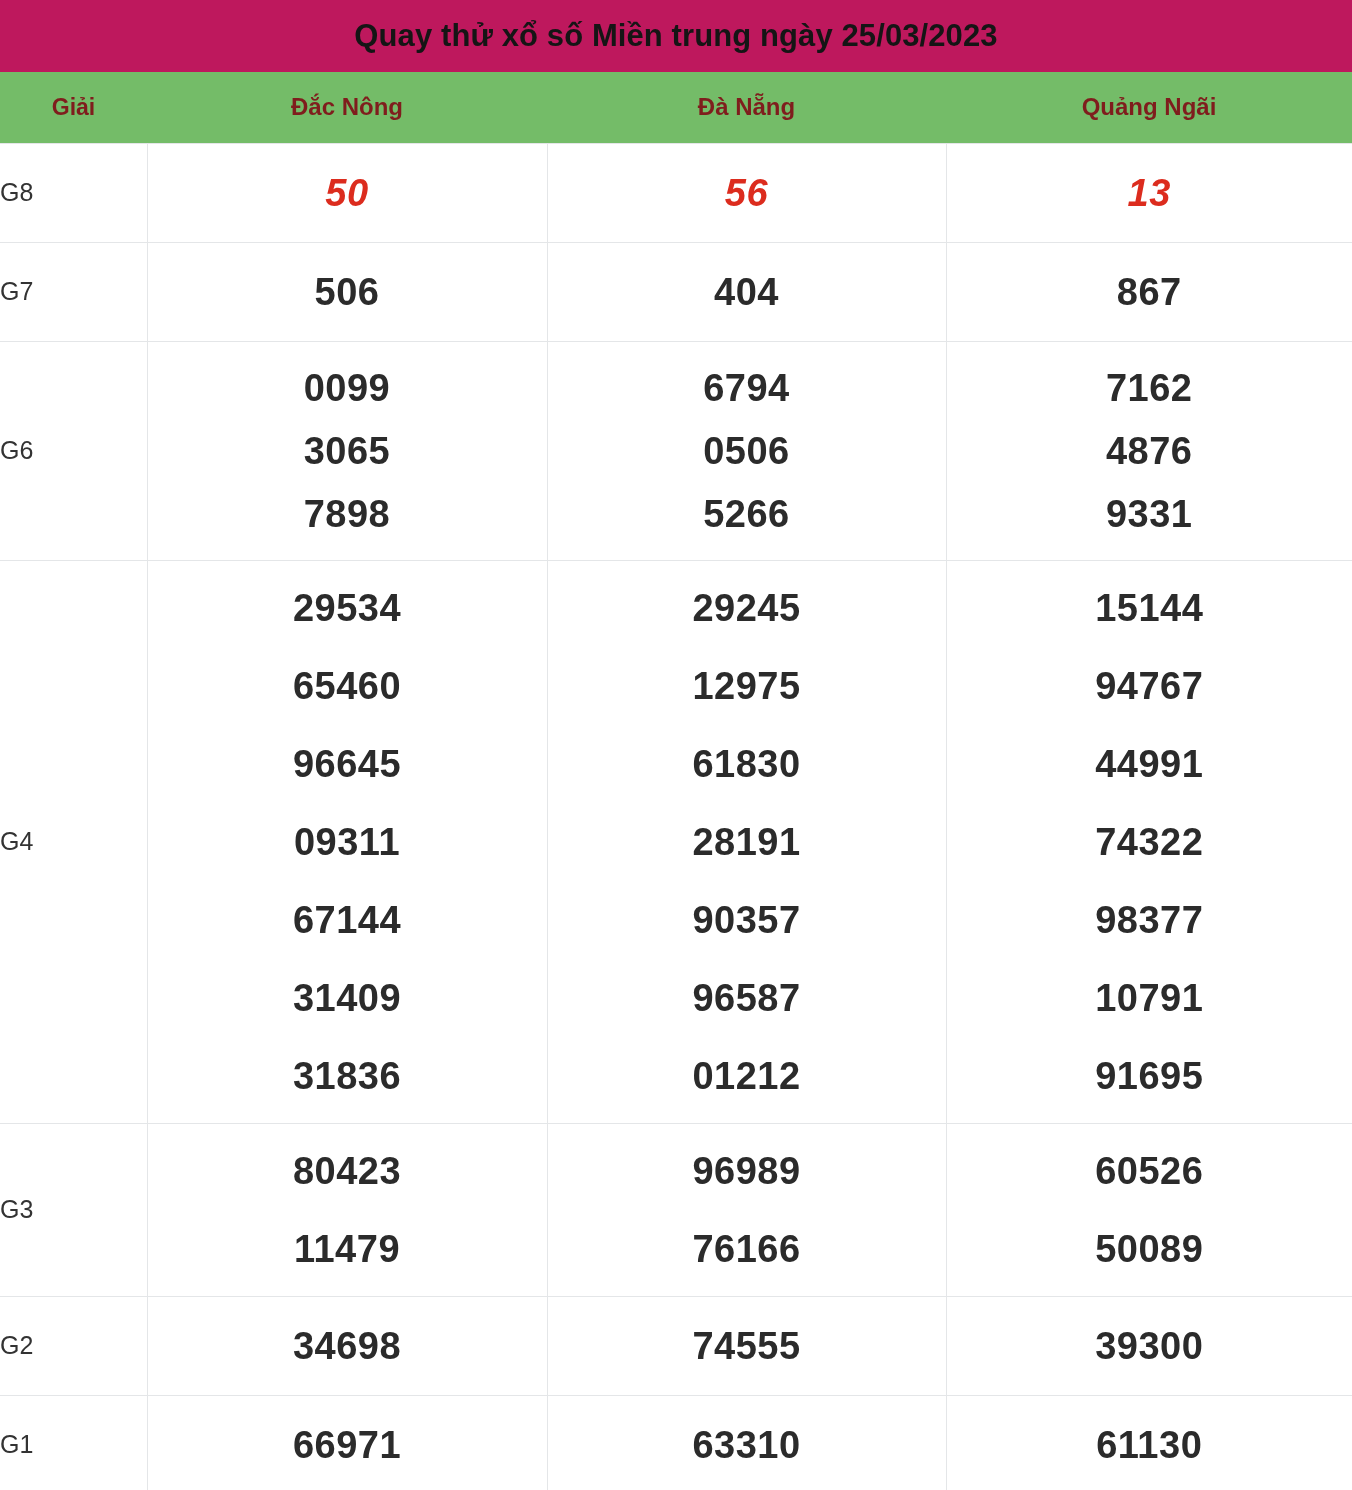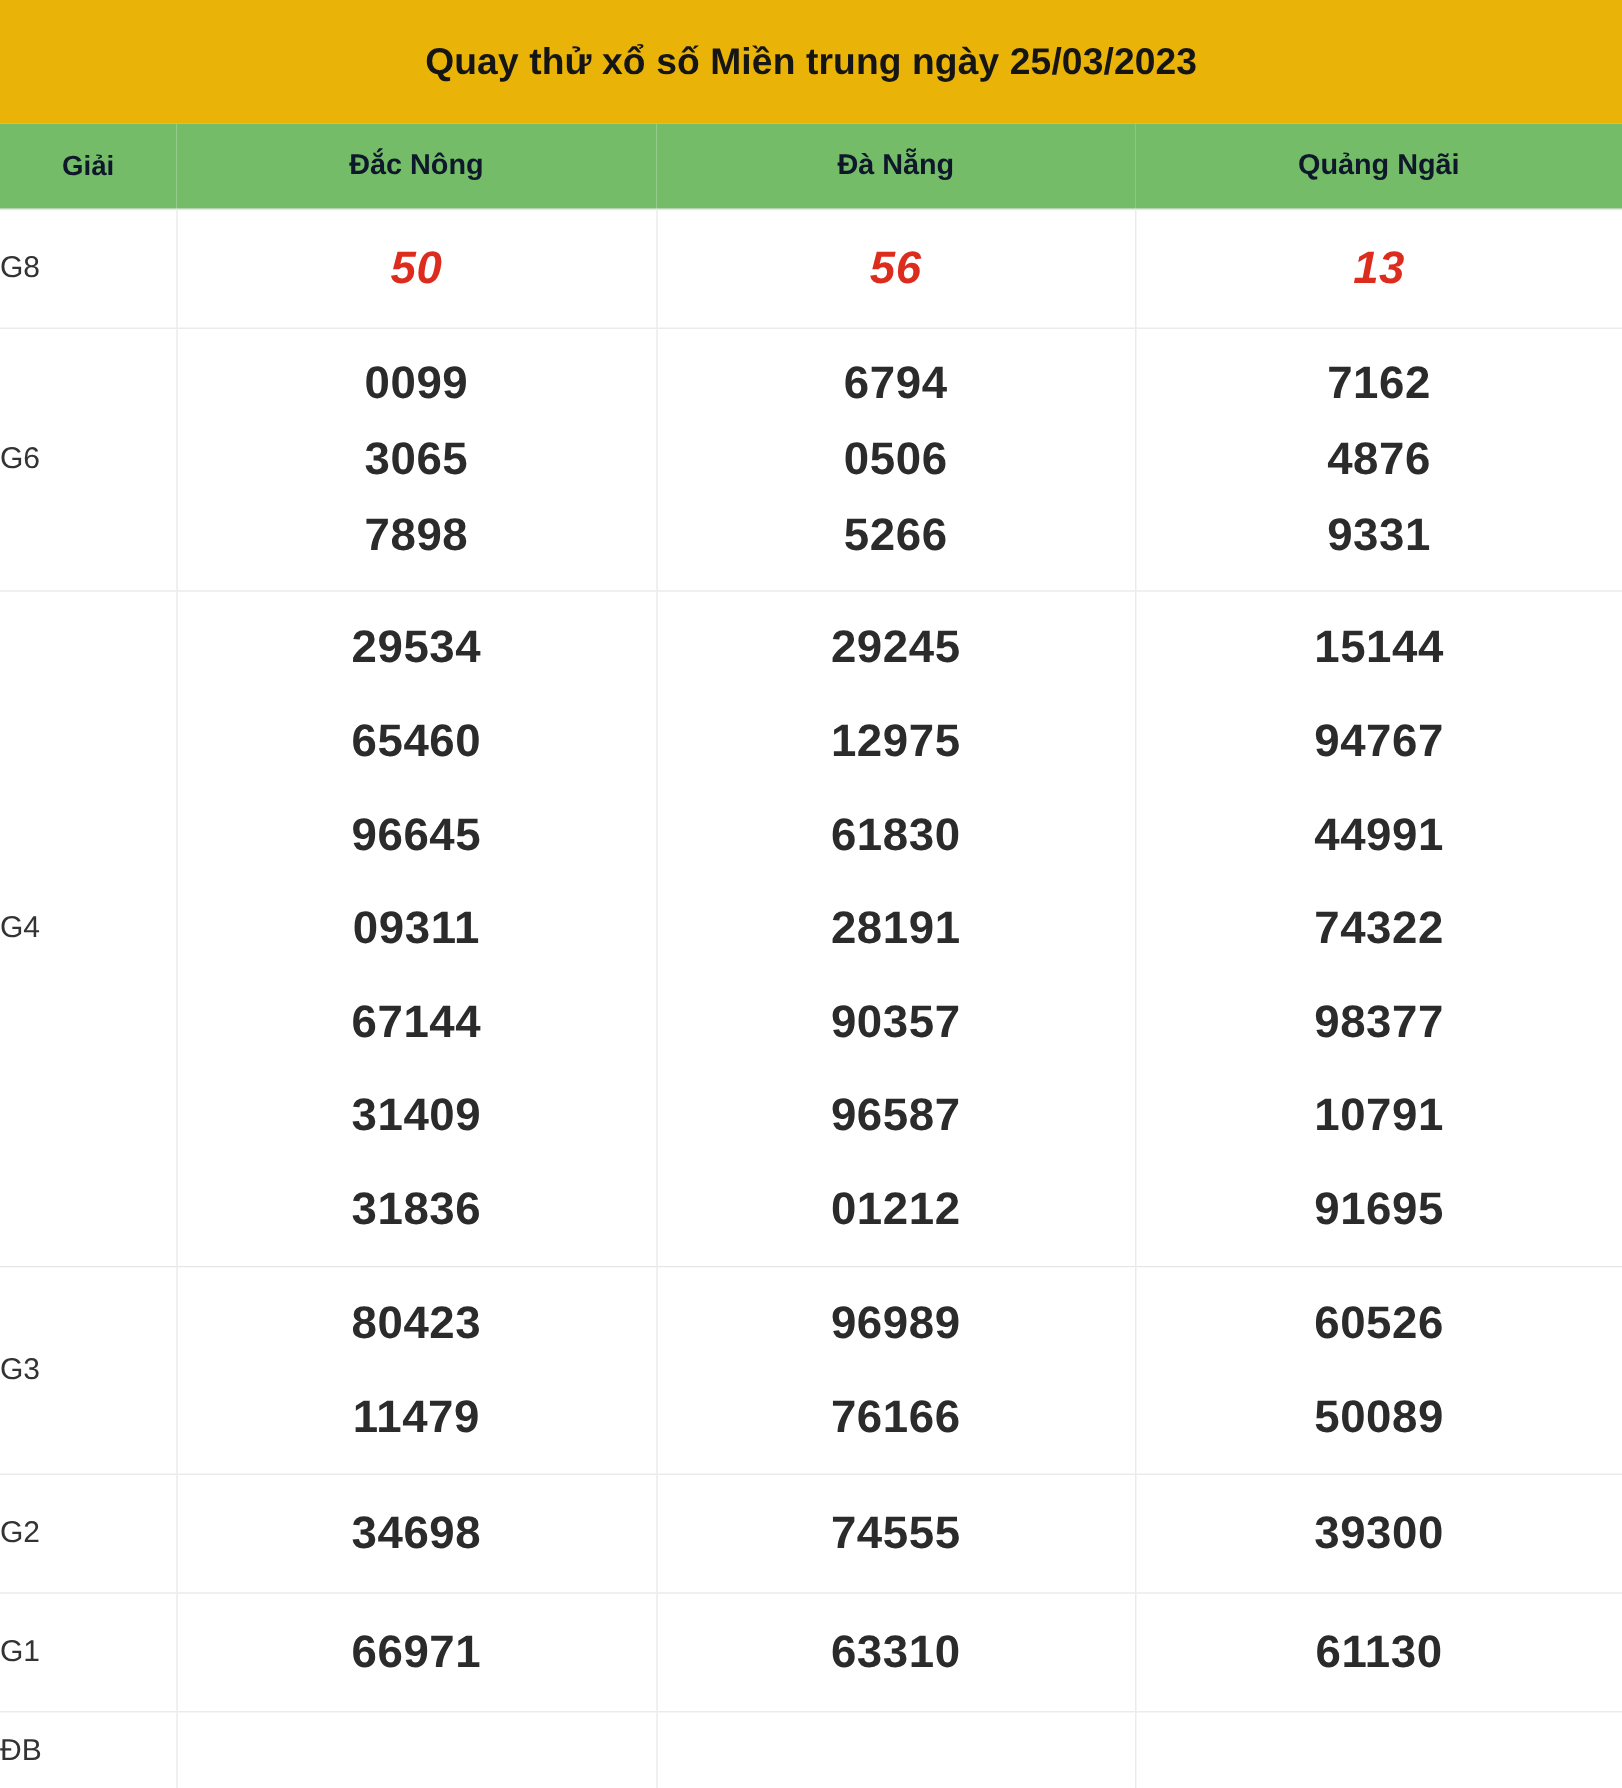--- a/index.html
+++ b/index.html
@@ -15,22 +15,22 @@
     color: #333333;
     overflow: hidden;
   }
 
   .lottery-wrap {
     width: 1352px;
   }
 
   
   .title-bar {
-    background: #eab308;
-    height: 103px;
+    background: #be185d;
+    height: 72px;
     display: flex;
     align-items: center;
     justify-content: center;
   }
   .title-text {
     font-size: 31px;
     font-weight: bold;
     color: #151515;
     letter-spacing: 0.1px;
     white-space: nowrap;
@@ -44,21 +44,21 @@
   }
 
   
   col.c-prize    { width: 147px; }
   col.c-prov1    { width: 400px; }
   col.c-prov2    { width: 399px; }
   col.c-prov3    { width: 406px; }
 
   thead th {
     background: #74bc68;
-    color: #0f172a;
+    color: #7f1d1d;
     font-size: 24px;
     font-weight: bold;
     height: 71px;
     padding: 0;
     vertical-align: middle;
     text-align: center;
     border: 0;
   }
   thead th.prize-head {
     font-size: 23px;
@@ -154,20 +154,38 @@
             <div class="num-stack">
               <span class="num red">56</span>
             </div>
           </td>
           <td>
             <div class="num-stack">
               <span class="num red">13</span>
             </div>
           </td>
         </tr>
+        <tr class="r-g7">
+          <td class="prize-label">G7</td>
+          <td>
+            <div class="num-stack">
+              <span class="num">506</span>
+            </div>
+          </td>
+          <td>
+            <div class="num-stack">
+              <span class="num">404</span>
+            </div>
+          </td>
+          <td>
+            <div class="num-stack">
+              <span class="num">867</span>
+            </div>
+          </td>
+        </tr>
         <tr class="r-g6">
           <td class="prize-label">G6</td>
           <td>
             <div class="num-stack">
               <span class="num">0099</span>
               <span class="num">3065</span>
               <span class="num">7898</span>
             </div>
           </td>
           <td>

